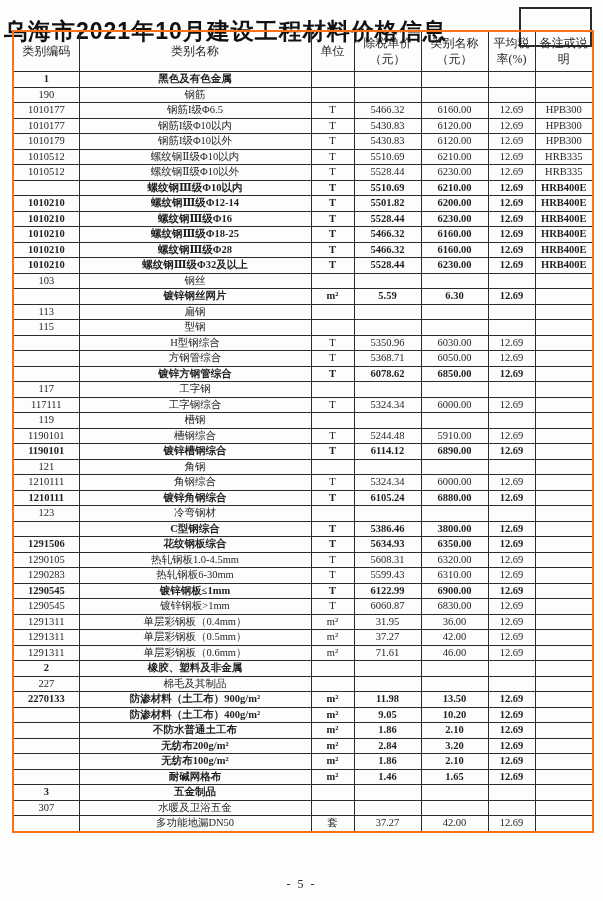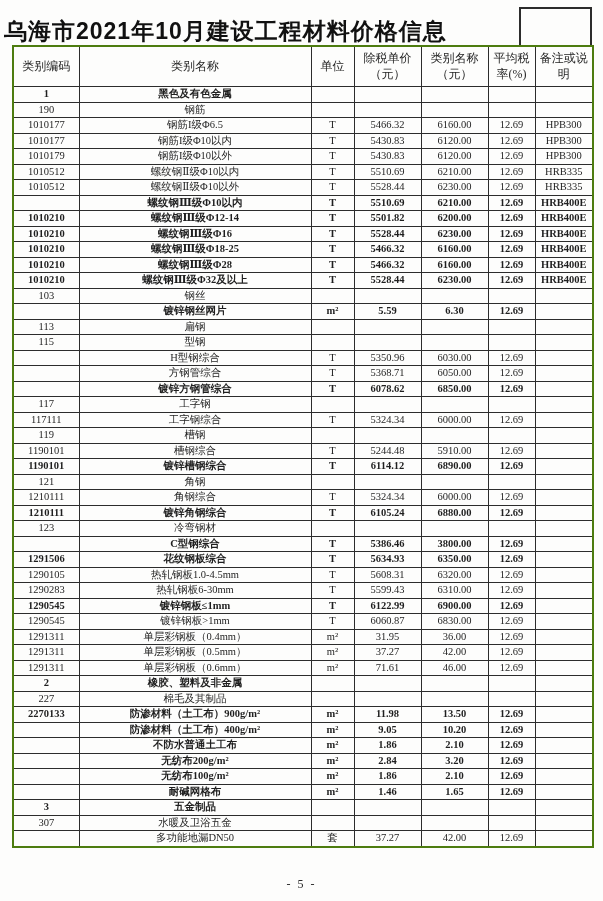--- a/index.html
+++ b/index.html
@@ -17,23 +17,23 @@
     margin:4px;text-align:left;
     font-family:"Liberation Sans","DejaVu Sans",sans-serif;
     font-size:23px;font-weight:700;color:#111;
     letter-spacing:1px;white-space:nowrap;
   }
   .corner-box{
     position:absolute;left:519px;top:7px;width:69px;height:36px;
     border:2px solid #2c2c2c;background:transparent;
   }
   table.price-table{
-    position:absolute;left:12px;top:45px;width:580px;
+    position:absolute;left:12px;top:30px;width:580px;
     border-collapse:collapse;table-layout:fixed;
-    border:2px solid #4d7c0f;
+    border:2px solid #f97316;
   }
   .price-table th,.price-table td{
     border:1px solid #2c2c2c;
     text-align:center;vertical-align:middle;
     padding:0;overflow:hidden;white-space:nowrap;
   }
   .price-table th{
     height:39px;font-size:12px;font-weight:400;
     white-space:pre-line;line-height:1.3;
   }

